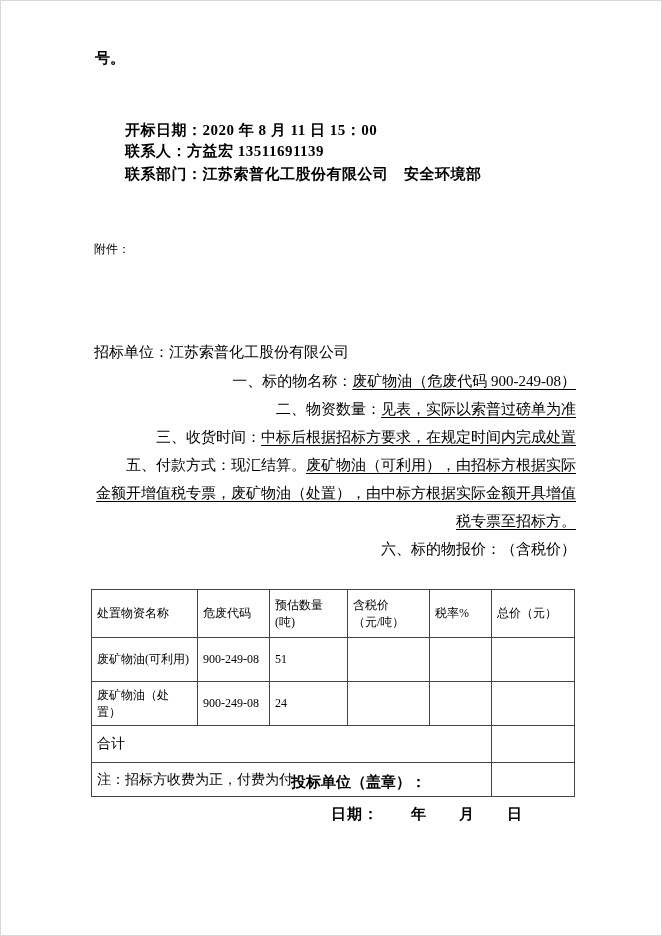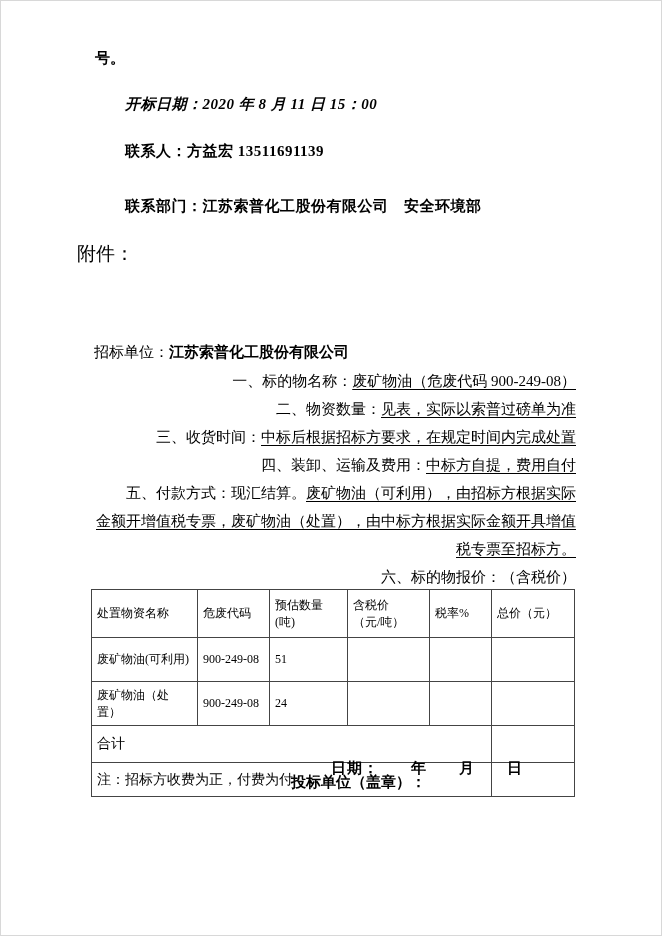--- a/index.html
+++ b/index.html
@@ -15,29 +15,29 @@
     background: #ffffff;
     border: 1px solid #d8d8d8;
     overflow: hidden;
   }
   .abs { position: absolute; }
   .u { text-decoration: underline; text-underline-offset: 3px; }
 
   .fragment { left: 94px; top: 48px; font-size: 15px; font-weight: bold; }
 
   .contact { left: 124px; font-size: 15px; font-weight: bold; letter-spacing: 0.5px; }
-  .c1 { top: 94px; font-style: italic; } .c2 { top: 141px; } .c3 { top: 196px; }
+  .c1 { top: 120px; } .c2 { top: 141px; } .c3 { top: 164px; }
 
-  .attachment { left: 76px; top: 240px; font-size: 19px; text-align: right; }
+  .attachment { left: 93px; top: 240px; font-size: 12px; text-align: right; }
 
   .title { left: 0; top: 270px; width: 100%; text-align: center;
            font-size: 19px; font-weight: bold; letter-spacing: 2px; }
 
   .tender { left: 93px; top: 342px; font-size: 15px; }
-  .tender .val { font-weight: bold; }
+  .tender .val { font-weight: normal; }
 
   .items { left: 93px; top: 366px; width: 482px; font-size: 15px; line-height: 28px; text-align: right; }
   .item  { text-indent: 31px; }
 
   table.quote {
     position: absolute; left: 90px; top: 588px; width: 483px;
     border-collapse: collapse; table-layout: fixed; font-size: 12px;
   }
   table.quote th, table.quote td {
     border: 1px solid #444444;
@@ -49,21 +49,21 @@
   }
   table.quote th { white-space: pre-line; }
   tr.hrow th { height: 43px; }
   tr.drow td { height: 39px; }
   tr.drow td:nth-child(3) { text-align: left; }
   tr.trow td { height: 32px; font-size: 14px; }
   tr.nrow td { height: 29px; font-size: 14px; }
   td.total, td.note { font-weight: bold; margin-left: 8px; }
 
   .seal { left: 290px; top: 772px; font-size: 15px; font-weight: bold; }
-  .date { left: 330px; top: 758px; font-size: 15px; font-weight: bold; letter-spacing: 1px; }
+  .date { left: 330px; top: 804px; font-size: 15px; font-weight: bold; letter-spacing: 1px; }
 </style>
 </head>
 <body>
 
 <div class="page">
 
   <div class="abs fragment">号。</div>
 
   <div class="abs contact c1">
     <span>开标日期：</span><span>2020 年 8 月 11 日 15：00</span>
@@ -84,23 +84,20 @@
 
   <div class="abs items">
     <div class="item">
       <span>一、标的物名称：</span><span class="u">废矿物油（危废代码 900-249-08）</span>
     </div>
     <div class="item">
       <span>二、物资数量：</span><span class="u">见表，实际以索普过磅单为准</span>
     </div>
     <div class="item">
       <span>三、收货时间：</span><span class="u">中标后根据招标方要求，在规定时间内完成处置</span>
-    </div>
-    <div class="item">
-      <span>四、装卸、运输及费用：</span><span class="u">中标方自提，费用自付</span>
     </div>
     <div class="item">
       <span>五、付款方式：</span><span>现汇结算。</span><span class="u">废矿物油（可利用），由招标方根据实际金额开增值税专票，废矿物油（处置），由中标方根据实际金额开具增值税专票至招标方。</span>
     </div>
     <div class="item">
       <span>六、标的物报价：（含税价）</span>
     </div>
   </div>
 
   <table class="quote">

